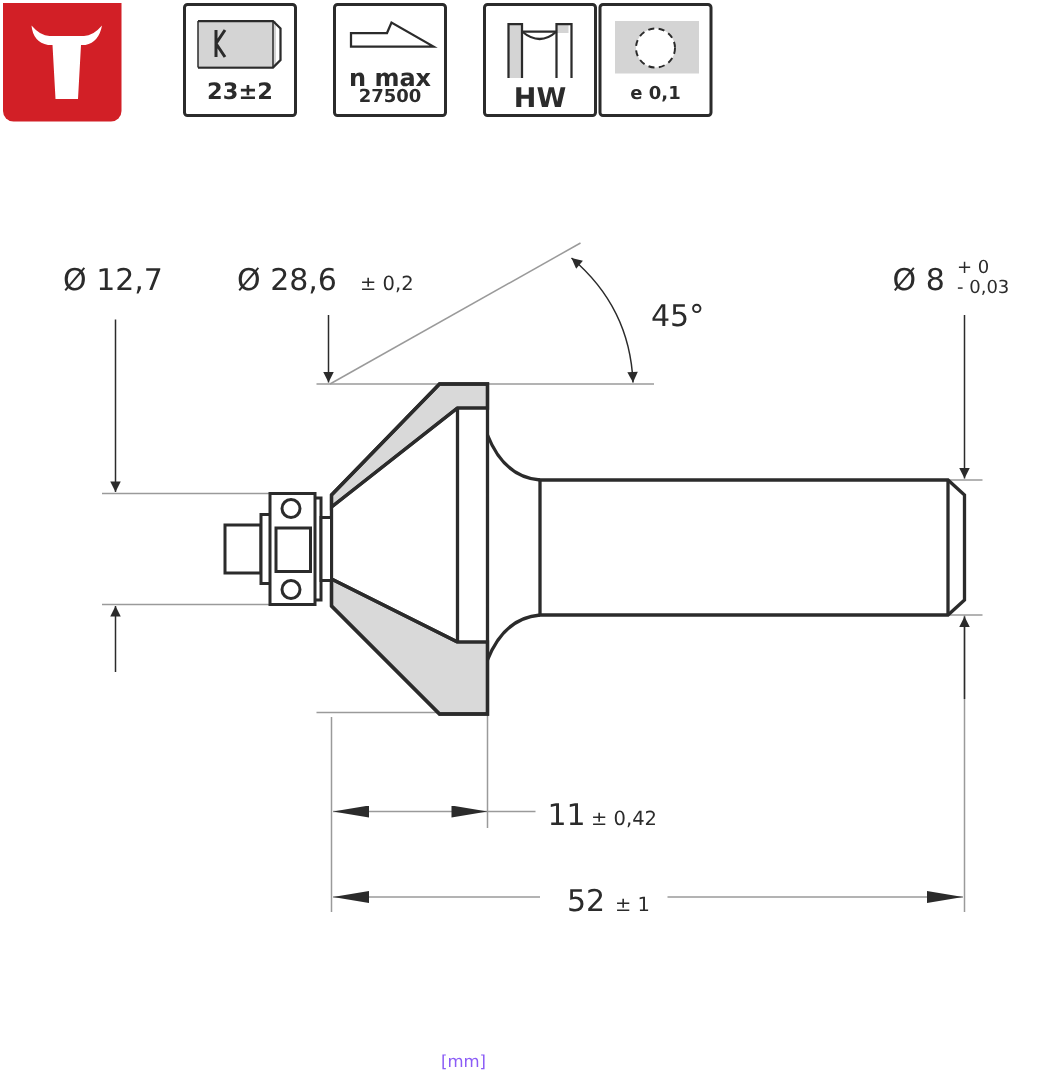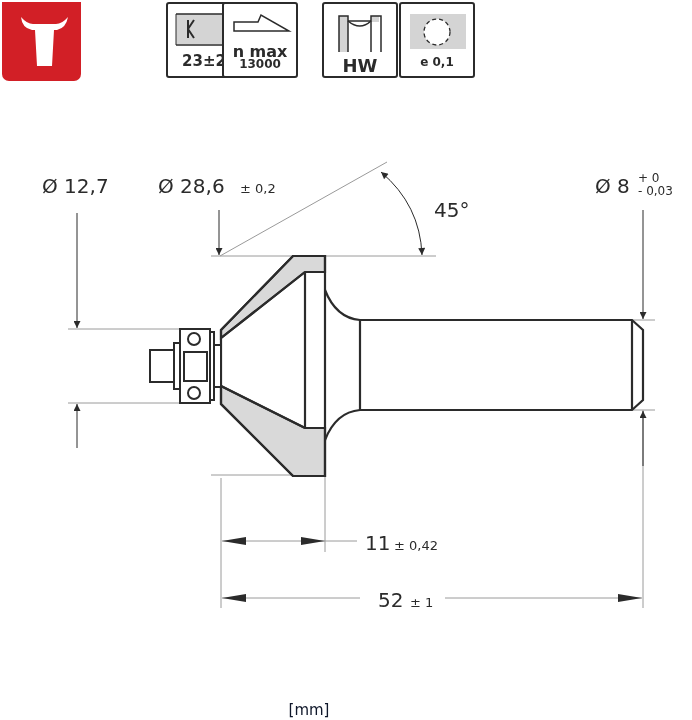--- a/index.html
+++ b/index.html
@@ -8,48 +8,48 @@
   .logo { position: absolute; left: 2px; top: 2px; width: 79px; height: 79px;
           background: #d21f26; border-radius: 0 0 7px 7px; }
   .spec { position: absolute; top: 2px; width: 76px; height: 76px;
           border: 2px solid #2b2b2b; border-radius: 3px; background: #fff; box-sizing: border-box; }
   .spec .label { position: absolute; left: 0; right: 0; text-align: center;
                  font-family: "DejaVu Sans", sans-serif; font-weight: bold; color: #2b2b2b; }
   .spec svg { position: absolute; left: 0; top: 0; }
   svg.drawing { position: absolute; left: 0; top: 0; }
   .dim { font-family: "DejaVu Sans", sans-serif; fill: #2b2b2b; }
   .unit { position: absolute; left: 0; width: 618px; top: 701px; text-align: center;
-          font-family: "DejaVu Sans", sans-serif; font-size: 15px; color: #0f172a; }
+          font-family: "DejaVu Sans", sans-serif; font-size: 11px; color: #8b5cf6; }
 </style>
 </head>
 <body>
 
 <div class="logo">
   <svg width="79" height="79" viewBox="0 0 79 79">
     <path d="M19 15 Q20 26 30 28 L33 28 L35 64 L50 64 L52 28 L55 28 Q64 26 66 15 Q60 22 54 22 L31 22 Q25 22 19 15 Z" fill="#ffffff"></path>
   </svg>
 </div>
 
-<div class="spec" style="left:122px;margin-left:44px;">
+<div class="spec" style="left:122px;">
   <svg width="72" height="72" viewBox="0 0 72 72">
     <rect x="8" y="10" width="52" height="30" fill="#d4d4d4"></rect>
     <path d="M8 10 L58 10 L63 15 L63 36 L58 41 L8 41" fill="none" stroke="#2b2b2b" stroke-width="1.5"></path>
     <line x1="58" y1="10" x2="58" y2="41" stroke="#2b2b2b" stroke-width="1"></line>
     <line x1="8" y1="10" x2="8" y2="41" stroke="#2b2b2b" stroke-width="1"></line>
     <path d="M20 16 L20 34 M20 25 L26 16 M20 25 L26 34" fill="none" stroke="#2b2b2b" stroke-width="2"></path>
   </svg>
   <div class="label" style="top:48px;font-size:15px;">23±2</div>
 </div>
 
 <div class="spec" style="left:222px;">
   <svg width="72" height="72" viewBox="0 0 72 72">
     <path d="M10 18 L34 18 L37 11 L65 27 L10 27 Z" fill="none" stroke="#2b2b2b" stroke-width="1.5" stroke-linejoin="miter"></path>
   </svg>
   <div class="label" style="top:38px;font-size:16px;">n max</div>
-  <div class="label" style="top:53px;font-size:12px;">13000</div>
+  <div class="label" style="top:53px;font-size:12px;">27500</div>
 </div>
 
 <div class="spec" style="left:322px;">
   <svg width="72" height="72" viewBox="0 0 72 72">
     <rect x="15" y="12" width="9" height="36" fill="#d4d4d4"></rect>
     <rect x="47" y="12" width="8" height="6" fill="#d4d4d4"></rect>
     <path d="M15 48 L15 12 L24 12 L24 48" fill="none" stroke="#2b2b2b" stroke-width="1.5"></path>
     <path d="M47 48 L47 12 L57 12 L57 48" fill="none" stroke="#2b2b2b" stroke-width="1.5"></path>
     <line x1="24" y1="17" x2="47" y2="17" stroke="#2b2b2b" stroke-width="1.5"></line>
     <path d="M24 17 Q36 27 47 17" fill="none" stroke="#2b2b2b" stroke-width="1.5"></path>

